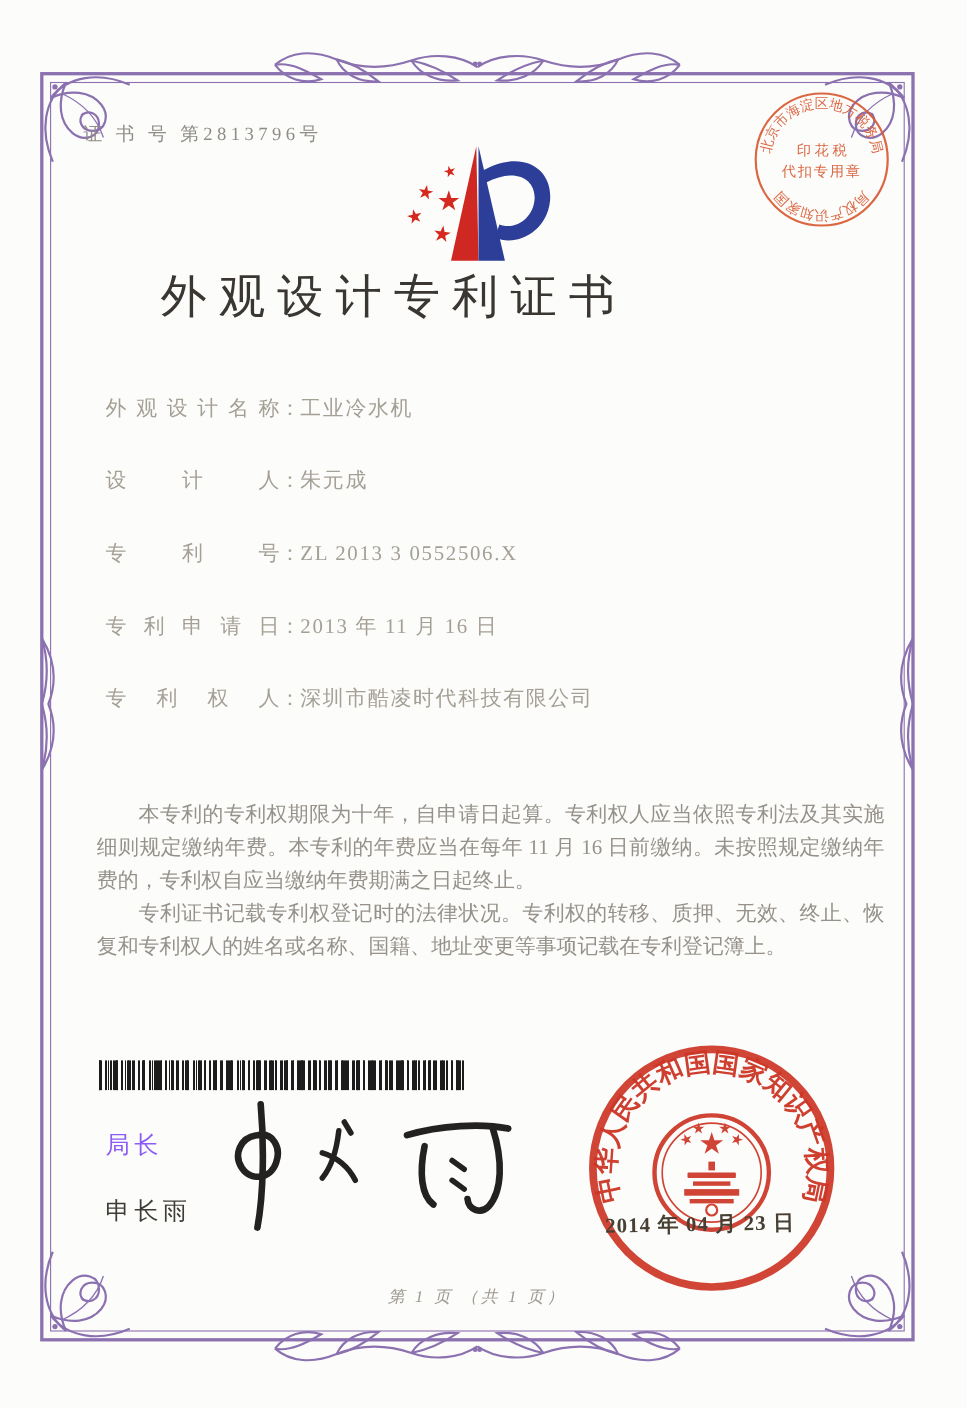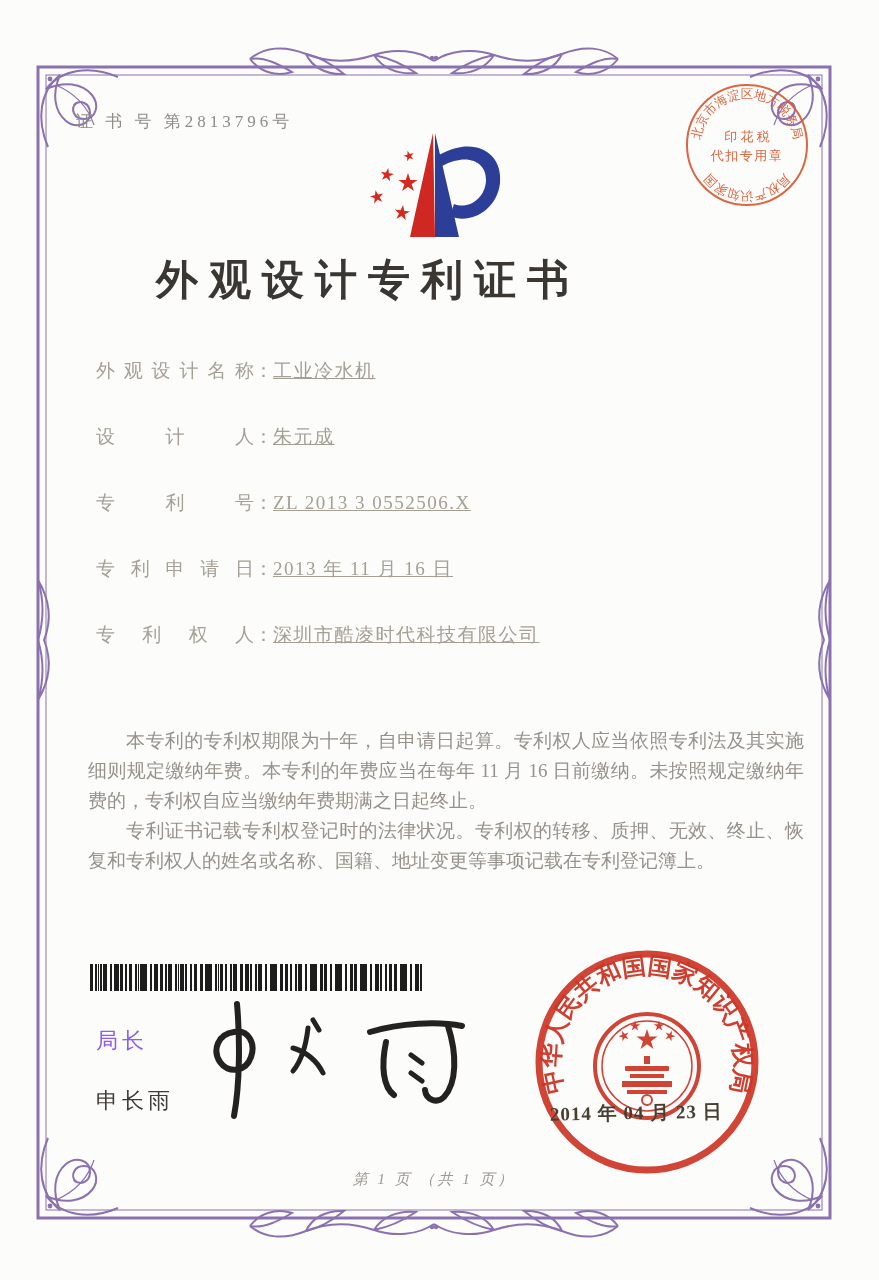--- a/index.html
+++ b/index.html
@@ -8,29 +8,29 @@
     background:#fcfcfa;overflow:hidden;
     font-family:"Liberation Serif","DejaVu Serif",serif;
   }
   .frame-svg{position:absolute;left:0;top:0;pointer-events:none;}
   .cert-no{
     position:absolute;left:76px;top:110px;
     font-size:17px;letter-spacing:4px;color:#8f8c86;
   }
   .logo{position:absolute;left:355px;top:125px;}
   .title{
-    position:absolute;left:38px;top:238px;width:632px;margin:14px;
-    text-align:center;font-size:42px;font-weight:bold;color:#3a3733;
+    position:absolute;left:38px;top:238px;width:632px;margin:4px;
+    text-align:center;font-size:42px;font-weight:normal;color:#3a3733;
     letter-spacing:11px;
   }
   .fields{position:absolute;left:96px;top:358px;width:650px;}
   .field-row{height:22px;margin-bottom:44px;font-size:19px;color:#a5a096;white-space:nowrap;}
   .field-label{display:inline-block;width:158px;text-align:justify;text-align-last:justify;vertical-align:top;}
   .field-colon{display:inline-block;}
-  .field-value{display:inline-block;letter-spacing:1.5px;text-decoration:underline;}
+  .field-value{display:inline-block;letter-spacing:1.5px;}
   .paragraphs{
     position:absolute;left:88px;top:726px;width:716px;
     font-size:19px;line-height:30px;color:#96928b;text-align:justify;
   }
   .paragraphs p{margin:0;text-indent:2em;}
   .barcode{
     position:absolute;left:90px;top:964px;width:332px;height:27px;
     background:
       repeating-linear-gradient(90deg,#1c1c1c 0 2px,transparent 2px 5px),
       repeating-linear-gradient(90deg,#1c1c1c 0 1px,transparent 1px 8px),

